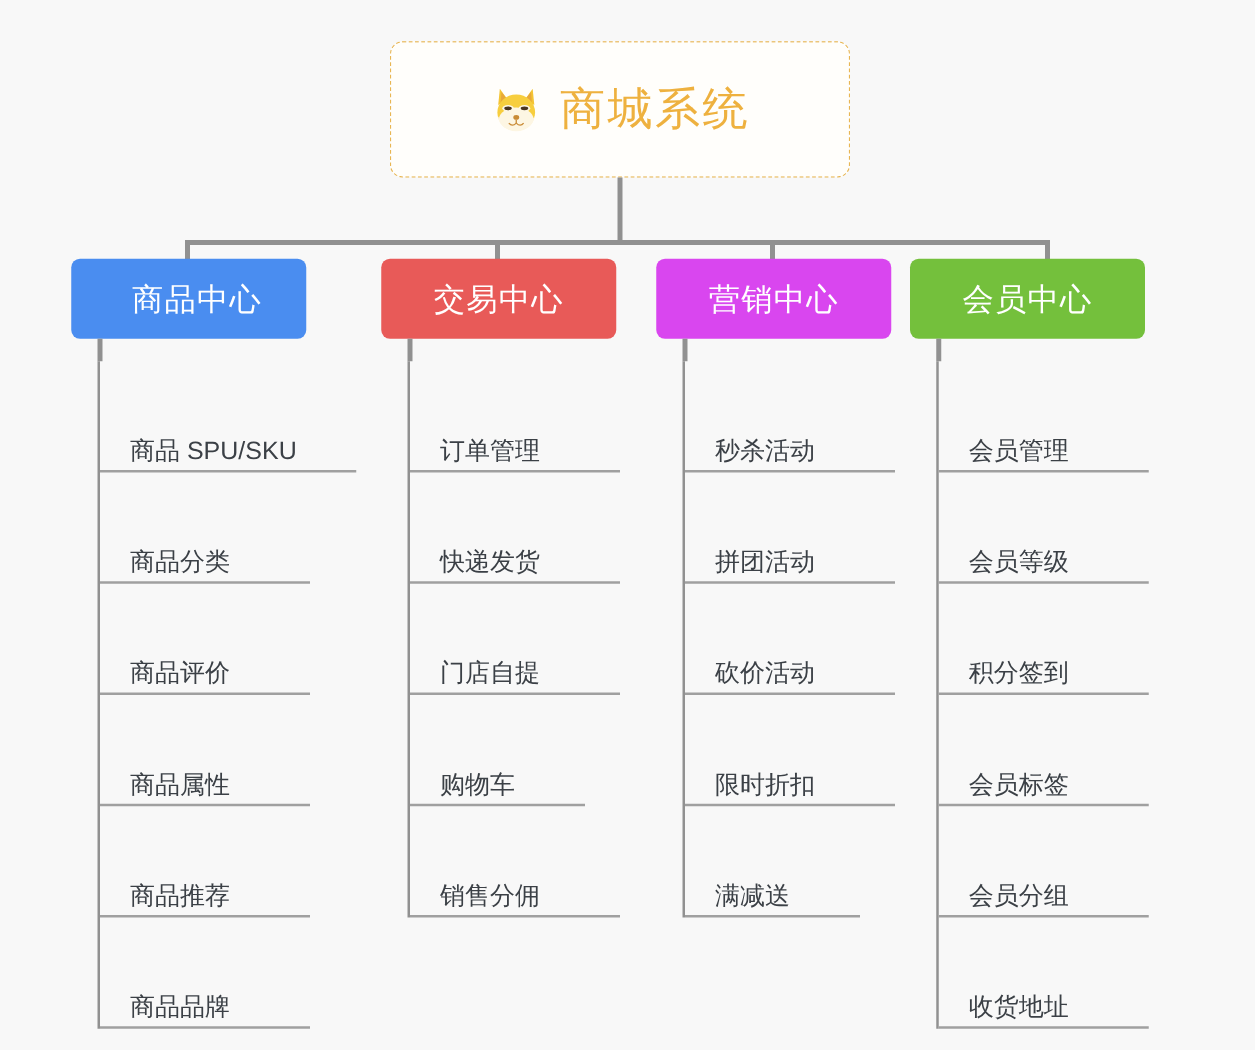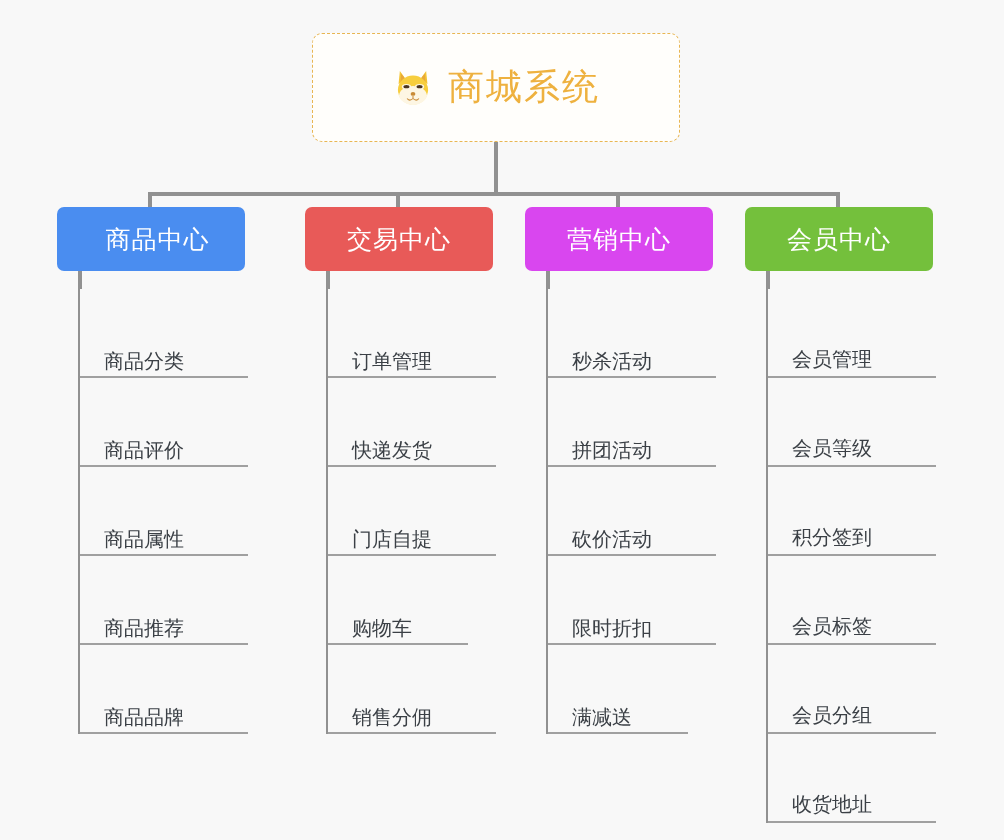--- a/index.html
+++ b/index.html
@@ -158,20 +158,23 @@
   <div class="conn conn-drop" style="left:396px;"></div>
   <div class="conn conn-drop" style="left:616px;"></div>
   <div class="conn conn-drop" style="left:836px;"></div>
 
   <div class="column" style="left:57px;">
     <div class="col-header" style="background:#4a8df0;padding-left:13px;">
       <span>商品中心</span>
     </div>
     <div class="col-stub"></div>
     <div class="leaf-list">
+      <div class="leaf-item wide">
+          <span class="leaf-label">商品 SPU/SKU</span>
+        </div>
       <div class="leaf-item">
           <span class="leaf-label">商品分类</span>
         </div>
       <div class="leaf-item">
           <span class="leaf-label">商品评价</span>
         </div>
       <div class="leaf-item">
           <span class="leaf-label">商品属性</span>
         </div>
       <div class="leaf-item">
@@ -224,21 +227,21 @@
         </div>
       <div class="leaf-item">
           <span class="leaf-label">限时折扣</span>
         </div>
       <div class="leaf-item narrow">
           <span class="leaf-label">满减送</span>
         </div>
     </div>
   </div>
 
-  <div class="column" style="left:745px;font-family:Liberation Mono, monospace;">
+  <div class="column" style="left:728px;">
     <div class="col-header" style="background:#74c03c;">
       <span>会员中心</span>
     </div>
     <div class="col-stub"></div>
     <div class="leaf-list">
       <div class="leaf-item">
           <span class="leaf-label">会员管理</span>
         </div>
       <div class="leaf-item">
           <span class="leaf-label">会员等级</span>

